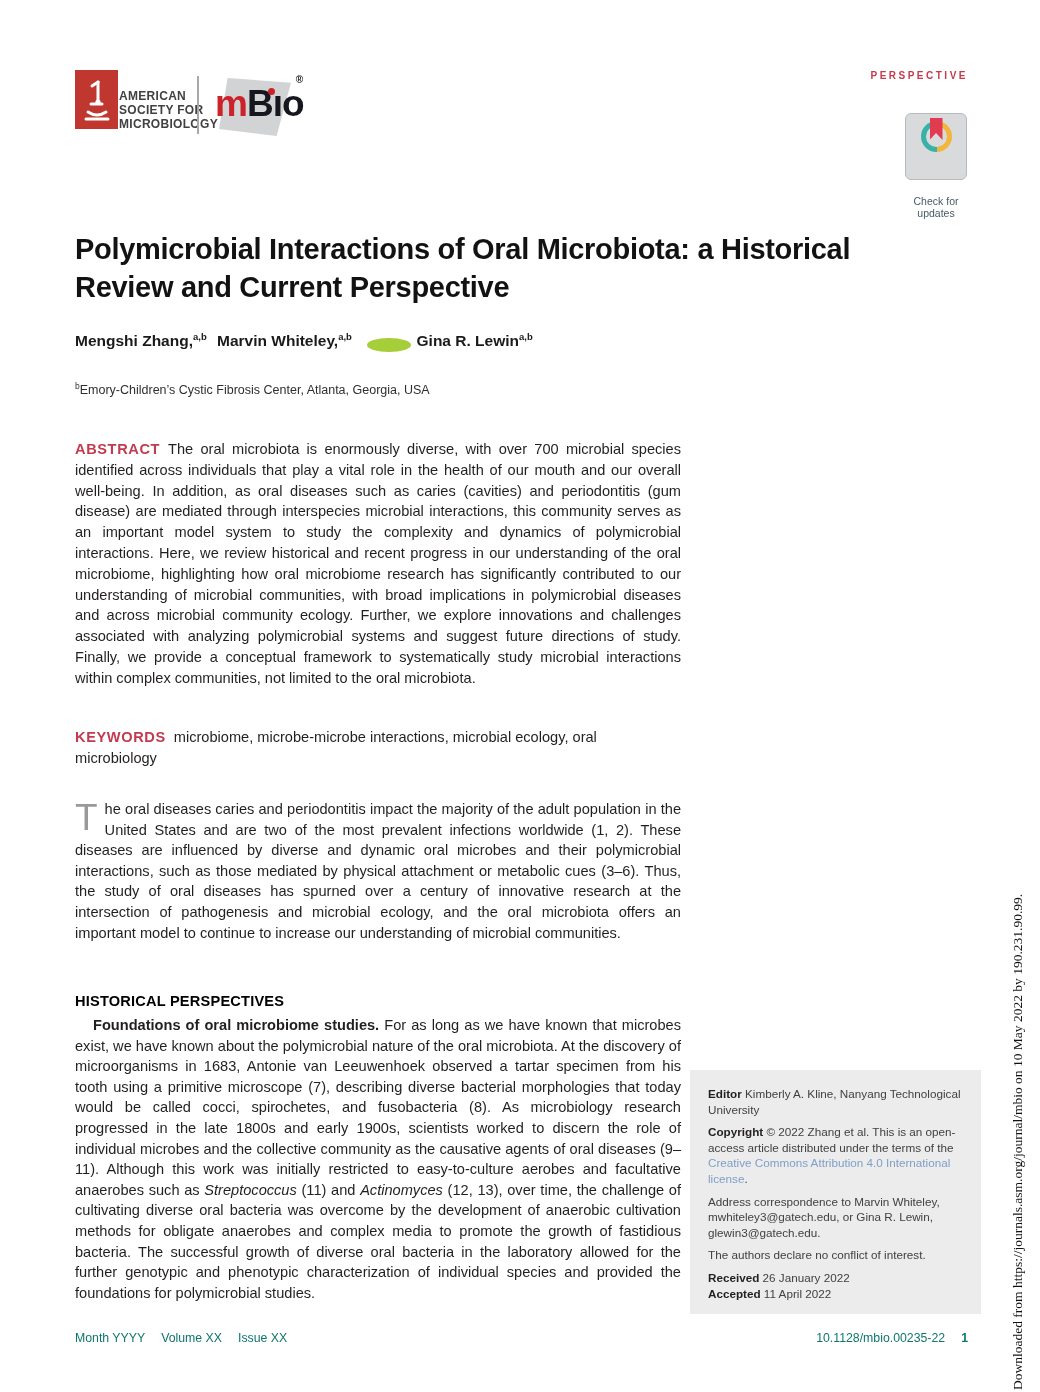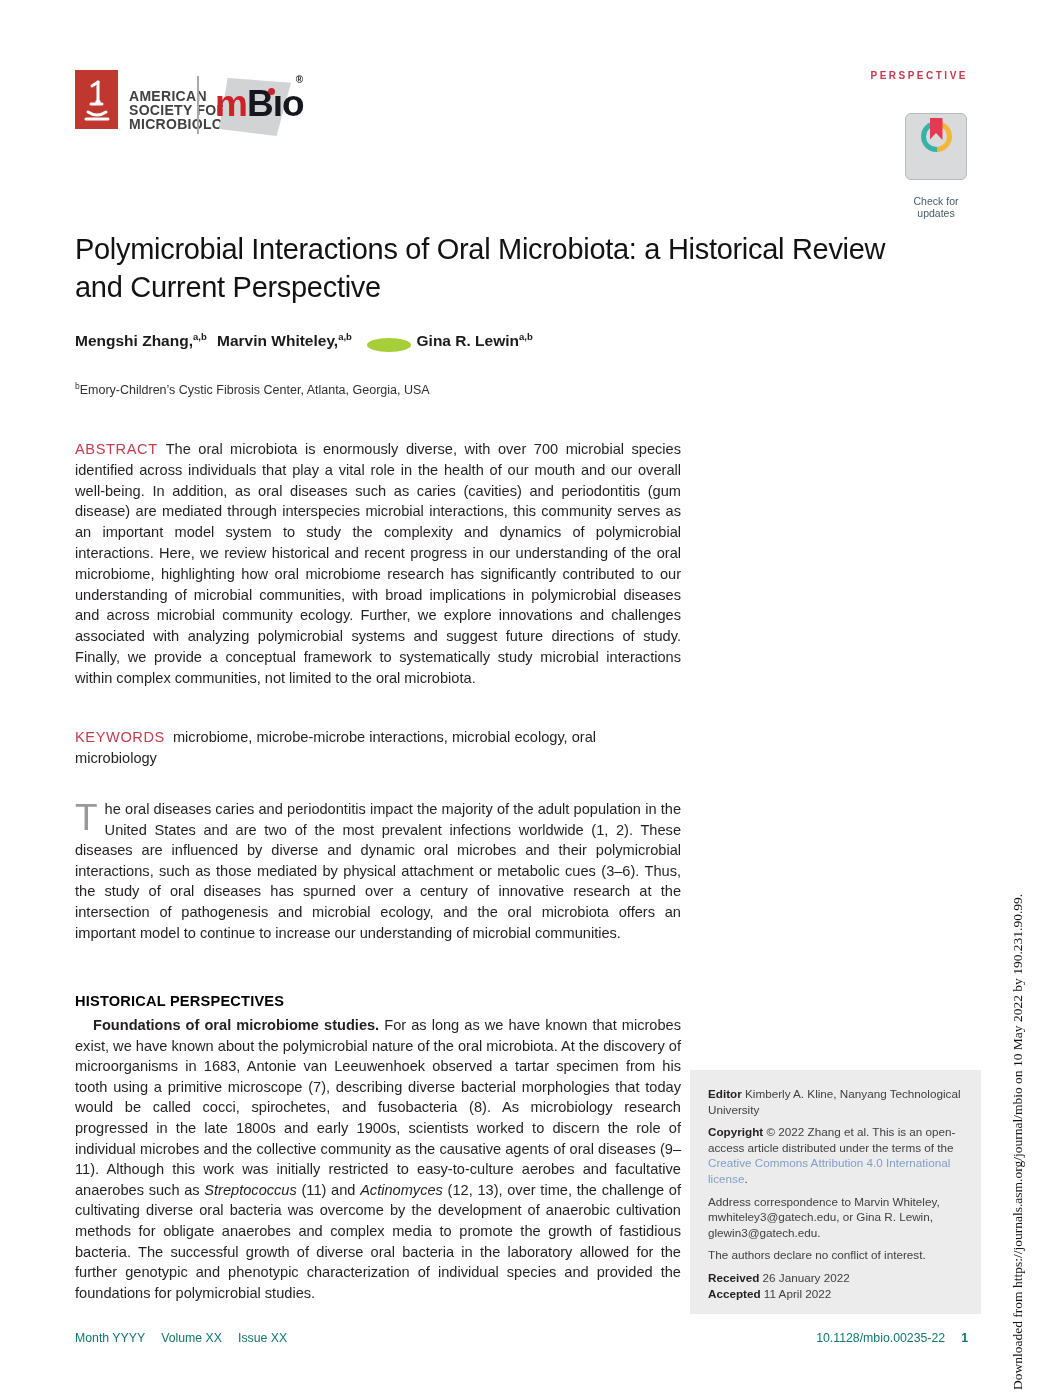--- a/index.html
+++ b/index.html
@@ -4,47 +4,47 @@
 <style>
   * { margin:0; padding:0; box-sizing:border-box; }
   html,body { background:#ffffff; }
   .page {
     position:relative; width:1040px; height:1392px; background:#fff;
     font-family:"Liberation Sans", sans-serif; color:#231f20; overflow:hidden;
   }
   
   .asm-logo { position:absolute; left:75px; top:70px; display:flex; }
   .asm-square { width:43px; height:59px; background:#bf372f; display:flex; align-items:center; justify-content:center; }
-  .asm-text { margin-left:11px; margin-top:19px; font-size:14px; font-weight:700; color:#414042; line-height:14px; letter-spacing:0.3px; }
+  .asm-text { margin-left:1px; margin-top:19px; font-size:12px; font-weight:700; color:#414042; line-height:14px; letter-spacing:0.3px; }
   .masthead-divider { position:absolute; left:197px; top:76px; width:2px; height:58px; background:#a7a9ab; }
   .mbio-logo { position:absolute; left:213px; top:76px; width:86px; height:62px; }
   .mbio-flag { position:absolute; left:6px; top:2px; width:72px; height:58px; background:#d2d3d5; clip-path:polygon(12% 0, 100% 8%, 80% 100%, 0 88%); }
   .mbio-text { position:absolute; left:2px; top:8px; font-size:37px; font-weight:700; letter-spacing:-1px; line-height:40px; }
   .mbio-m { color:#cc2229; }
   .mbio-rest { color:#16161f; }
   .mbio-dot { position:absolute; width:7px; height:7px; border-radius:50%; background:#cc2229; left:55px; top:12px; }
   .mbio-reg { position:absolute; right:-4px; top:-2px; font-size:10px; font-weight:700; color:#16161f; }
   .article-type { position:absolute; right:72px; top:70px; font-size:10px; font-weight:700; letter-spacing:2.5px; color:#c23b4e; }
   
   .check-badge { position:absolute; left:905px; top:113px; width:62px; height:67px; background:#d9dadc; border:1px solid #b9babc; border-radius:6px; text-align:center; cursor:pointer; }
   .cb-ring { position:relative; width:31px; height:31px; margin:7px auto 2px; border-radius:50%; background:conic-gradient(#f2b63d 0 50%, #38b2a7 50% 100%); }
   .cb-ring-inner { position:absolute; left:5px; top:5px; width:21px; height:21px; border-radius:50%; background:#d9dadc; }
   .cb-bookmark { position:absolute; left:9px; top:-3px; width:13px; height:22px; background:#e23a4e; clip-path:polygon(0 0,100% 0,100% 100%,50% 68%,0 100%); }
   .cb-label { font-size:10.5px; color:#455a64; line-height:11.5px;margin-top:44px; }
   
-  .title { position:absolute; left:75px; top:230px; width:845px; font-size:29px; line-height:38px; font-weight:400; color:#121212; letter-spacing:-0.3px; }
+  .title { position:absolute; left:75px; top:230px; width:845px; font-size:29px; line-height:38px; font-weight:700; color:#121212; letter-spacing:-0.3px; }
   .authors { position:absolute; left:75px; top:331px; font-size:15.5px; font-weight:700; color:#1a1a1a; }
   .authors sup { font-size:9.5px; font-weight:700; }
   .author-gap { display:inline-block; width:6px; }
   .orcid { display:inline-block; width:14px; height:14px; border-radius:50%; background:#a6ce39; color:#fff; font-size:7.5px; font-weight:700; text-align:center; line-height:14px; vertical-align:-1px; margin:0 1px 0 5px;padding-left:44px; }
   .affiliations { position:absolute; left:75px; top:374px; font-size:12.5px; color:#2f2f31; line-height:24px; }
   .affiliations sup { font-size:8.5px; }
   
   .abstract { position:absolute; left:75px; top:439px; width:606px; font-size:14.6px; line-height:20.8px; text-align:justify; color:#231f20; }
-  .label-red { color:#c23b4e; font-weight:400; letter-spacing:0.6px; padding-right:8px; }
+  .label-red { color:#c23b4e; font-weight:700; letter-spacing:0.6px; padding-right:8px; }
   .keywords { position:absolute; left:75px; top:727px; width:606px; font-size:14.6px; line-height:21px; color:#231f20; }
   .intro { position:absolute; left:75px; top:799px; width:606px; font-size:14.6px; line-height:20.6px; text-align:justify; color:#231f20; }
   .dropcap { float:left; font-size:37px; line-height:33px; padding:2px 7px 0 0; color:#98999b; font-weight:400; }
   .section-heading { position:absolute; left:75px; top:993px; font-size:14.6px; font-weight:700; color:#000000; letter-spacing:0.2px; }
   .section-para { position:absolute; left:75px; top:1015px; width:606px; font-size:14.6px; line-height:20.6px; text-align:justify; color:#231f20; text-indent:18px; }
   .lead-bold { font-weight:700; }
   .it { font-style:italic; }
   
   .sidebar { position:absolute; left:690px; top:1070px; width:291px; height:244px; background:#ececed; padding:16px 18px 12px 18px; font-size:11.7px; line-height:15.6px; color:#414042; }
   .sb-entry { margin-bottom:7px; }

